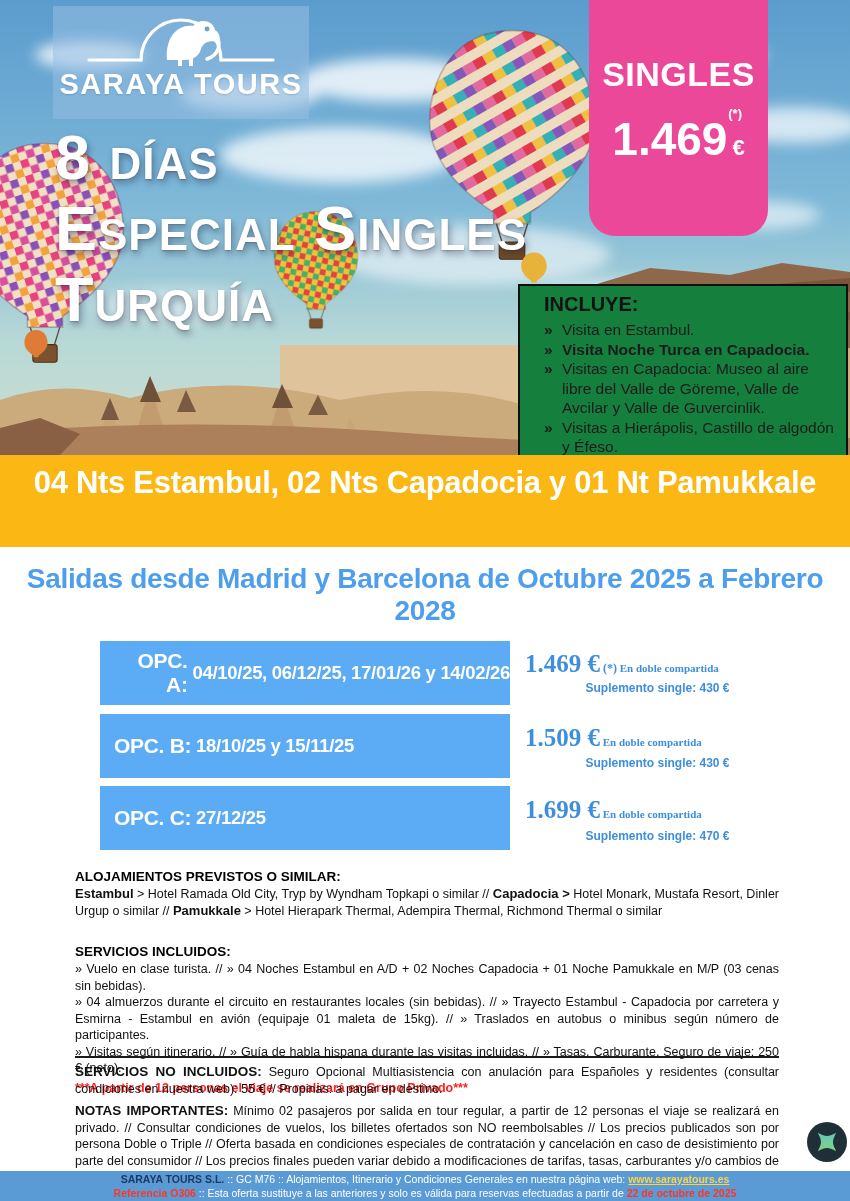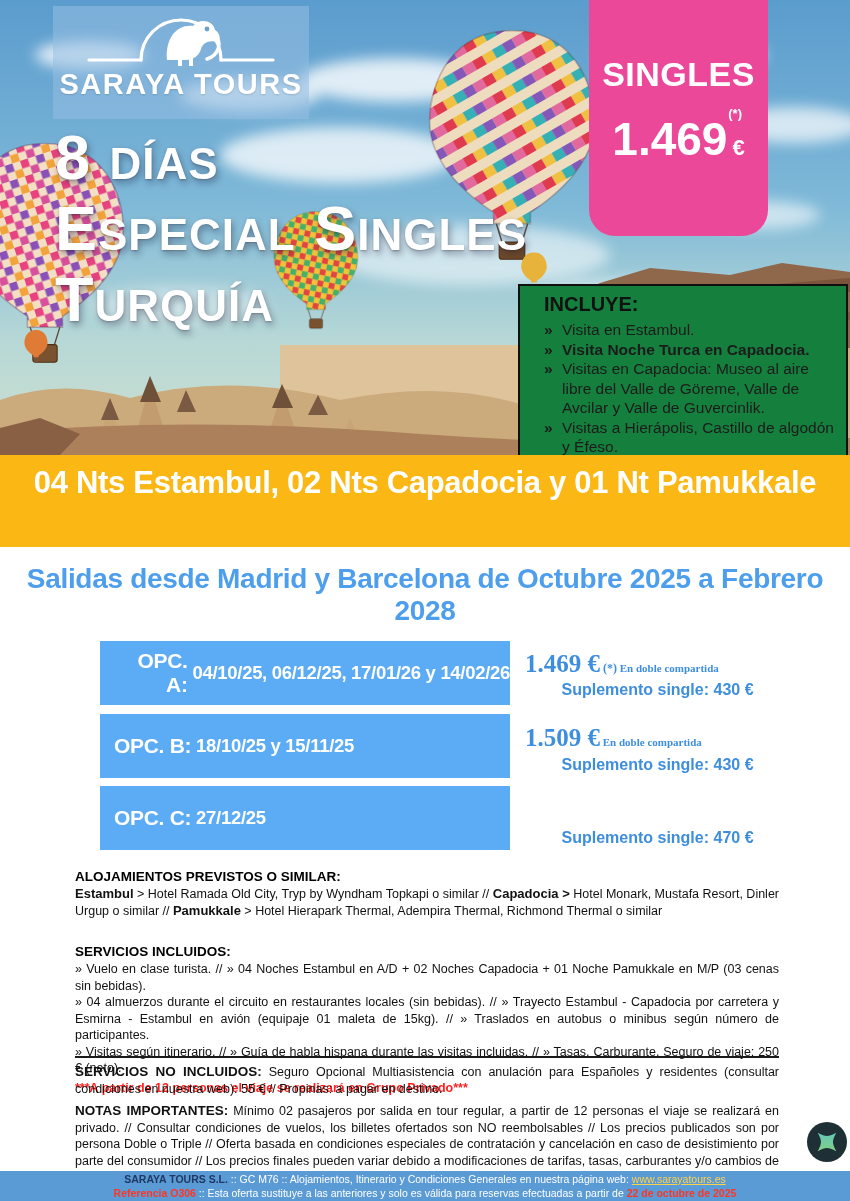--- a/index.html
+++ b/index.html
@@ -50,38 +50,38 @@
   
   .opt-box { position:absolute; left:100px; width:410px; height:64px; background:#5CABF5;
              color:#fff; display:flex; align-items:center; padding-left:14px; }
   .opt-box .lb { font-weight:700; font-size:21px; letter-spacing:-.3px;text-align:right; }
   .opt-box .dt { font-weight:700; font-size:18.5px; letter-spacing:-.3px; white-space:pre; }
   .opt-price { position:absolute; left:525px; width:265px; text-align:left; color:#3E8EDE;font-family:Liberation Serif, serif; }
   .opt-price .big { font-size:25px; font-weight:700; }
   .opt-price .ast { font-size:12px; font-weight:700; }
   .opt-price .note { font-size:11px; font-weight:700; }
   .opt-sup { position:absolute; left:525px; width:265px; text-align:center; color:#3E8EDE;
-             font-size:16px; font-weight:700; }
+             font-size:12px; font-weight:700; }
 
   
   .sec { position:absolute; left:75px; width:704px; color:#111; }
   .sec h3 { font-size:13.5px; font-weight:800; color:#000; margin-bottom:2px; }
   .sec p { font-size:12.5px; line-height:16.5px; text-align:justify; }
   .sec .inlineb { font-weight:800; font-size:13.5px; }
   .rednote { color:#FF1F1F; font-weight:700; font-size:12.5px; margin-top:4px; }
   .divider { position:absolute; left:75px; top:1056px; width:704px; border-top:2px solid #1a1a1a; }
 
   
   .float-icon { position:absolute; left:806px; top:1121px; width:42px; height:42px; cursor:pointer; }
 
   
   .footer { position:absolute; left:0; top:1171px; width:850px; height:30px; background:#5B9BD5;
             text-align:center; font-size:10.5px; line-height:13.5px; color:#fff; padding-top:2px; }
   .f-company { color:#1F3864; font-weight:700; }
-  .f-link { color:#FFD24A; font-weight:400; text-decoration:underline; cursor:pointer;text-align:right; }
+  .f-link { color:#FFD24A; font-weight:700; text-decoration:underline; cursor:pointer;text-align:right; }
   .f-red { color:#FF3524; font-weight:700; }
 </style>
 </head>
 <body>
 
 <div id="poster">
 
   <section class="hero">
     <svg class="scene" viewBox="0 0 850 455" aria-hidden="true">
       <defs>
@@ -274,20 +274,23 @@
   </div>
   <div class="opt-price" style="top:724px">
     <span class="big">1.509 €</span><span class="ast"></span><span class="note">  En doble compartida</span>
   </div>
   <div class="opt-sup" style="top:756px">Suplemento single: 430 €</div>
 
   <div class="opt-box" style="top:786px">
     <span class="lb">OPC. C:</span>
       <span class="dt"> 27/12/25</span>
   </div>
+  <div class="opt-price" style="top:796px">
+    <span class="big">1.699 €</span><span class="ast"></span><span class="note">  En doble compartida</span>
+  </div>
   <div class="opt-sup" style="top:829px">Suplemento single: 470 €</div>
 
   <div class="sec" style="top:869px">
     <h3>ALOJAMIENTOS PREVISTOS O SIMILAR:</h3>
     <p><span style="font-weight: 800; font-size: 13px;">Estambul</span><span> &gt; Hotel Ramada Old City, Tryp by Wyndham Topkapi o similar //  </span><span style="font-weight: 800; font-size: 13px;">Capadocia &gt;</span><span>  Hotel Monark, Mustafa Resort, Dinler Urgup o similar // </span><span style="font-weight: 800; font-size: 13px;">Pamukkale</span><span> &gt; Hotel Hierapark Thermal, Adempira Thermal, Richmond Thermal o similar</span></p>
   </div>
 
   <div class="sec" style="top:944px">
     <h3>SERVICIOS INCLUIDOS:</h3>
     <p>» Vuelo en clase turista. // » 04 Noches Estambul en A/D + 02 Noches Capadocia + 01 Noche Pamukkale en M/P (03 cenas sin bebidas).</p>

